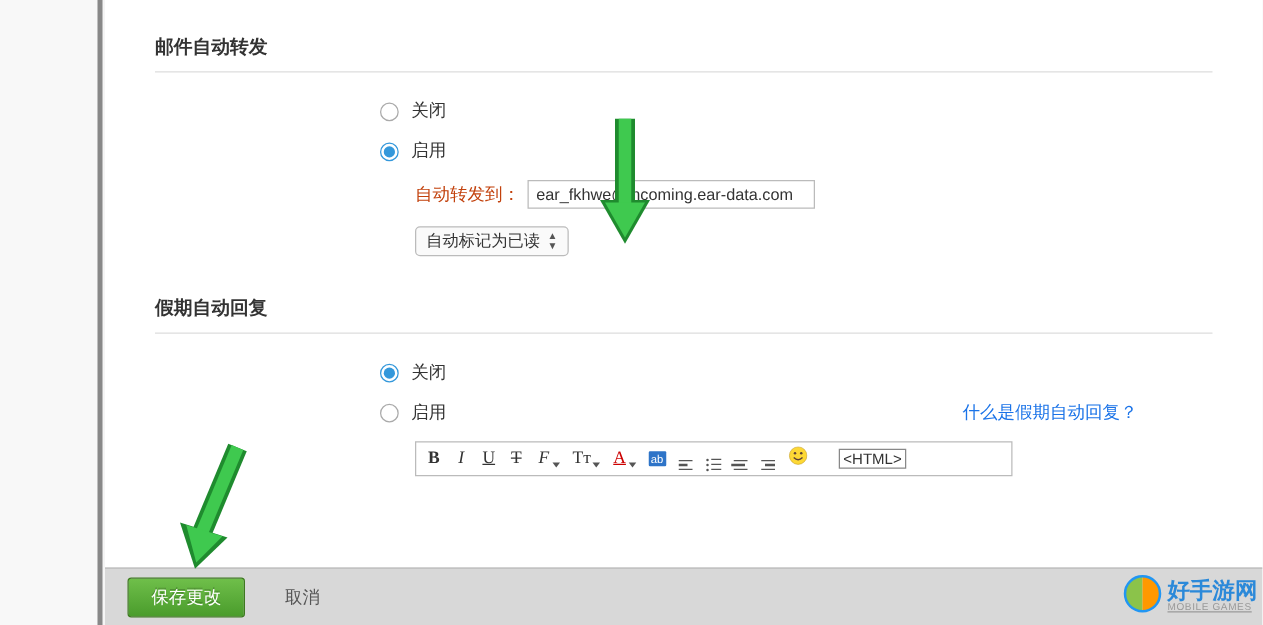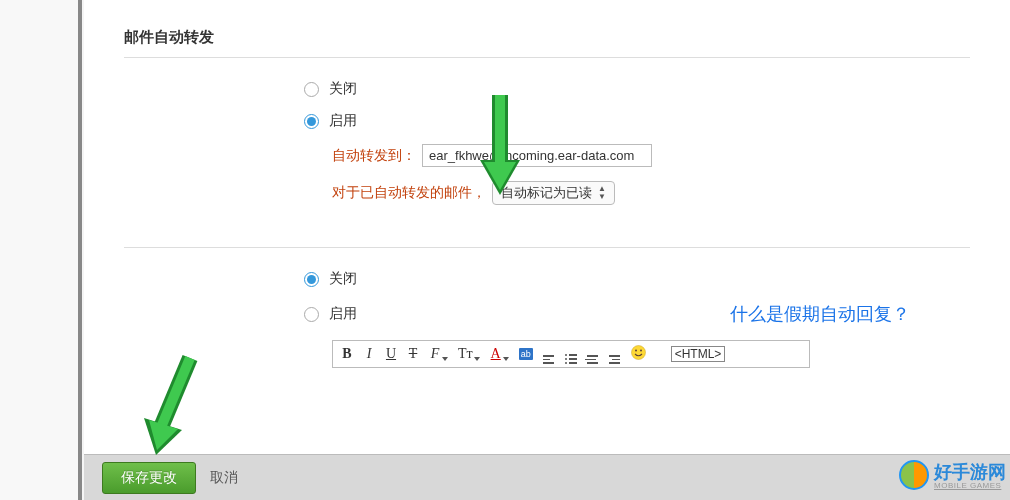--- a/index.html
+++ b/index.html
@@ -12,32 +12,32 @@
 .radio-row { display: flex; align-items: center; margin-bottom: 14px; }
 .radio { width: 15px; height: 15px; border-radius: 50%; border: 1px solid #aaa; margin-right: 10px; position: relative; background: #fff; }
 .radio.checked { border: 1px solid #3498db; }
 .radio.checked::after { content: ""; position: absolute; width: 9px; height: 9px; border-radius: 50%; background: #3498db; top: 2px; left: 2px; }
 .form-row { display: flex; align-items: center; margin-bottom: 14px; margin-left: 28px; }
 .form-label { color: #c2410c; margin-right: 6px; }
 .text-input { border: 1px solid #bbb; padding: 3px 6px; font-size: 13px; background: #fff; width: 230px; color: #333; }
 .select-box { border: 1px solid #bbb; background: #fafafa; padding: 2px 8px; font-size: 13px; display: inline-flex; align-items: center; border-radius: 4px; text-align: right; }
 .select-arrows { margin-left: 6px; font-size: 8px; line-height: 8px; display: flex; flex-direction: column; color: #555; }
 .vacation-row { display: flex; align-items: center; justify-content: space-between; margin-bottom: 14px; }
-.link { color: #1a73e8; text-decoration: none; font-size: 18px; }
+.link { color: #1a73e8; text-decoration: none; font-size: 14px; }
 .toolbar { border: 1px solid #bbb; background: #fff; display: flex; align-items: center; padding: 3px 8px; gap: 10px; margin-left: 28px; margin-top: 4px; width: 478px; font-family: "Times New Roman", serif; }
 .tb-btn { font-size: 14px; color: #333; cursor: pointer; min-width: 12px; text-align: center; }
 .tb-bold { font-weight: bold; }
 .tb-italic { font-style: italic; font-family: serif; }
 .tb-underline { text-decoration: underline; }
 .tb-red { color: #c00; }
 .tb-abc { background: #2e74c8; color: #fff; font-size: 9px; padding: 1px 2px; border-radius: 1px; font-family: Arial; }
 .tb-smile { color: #f5c518; font-size: 15px; }
 .tb-html { border: 1px solid #888; padding: 0 3px; font-size: 12px; font-family: Arial; margin-left: 15px; }
 .footer { position: absolute; left: 84px; right: 0; bottom: 0; height: 46px; background: #d8d8d8; border-top: 1px solid #bbb; display: flex; align-items: center; padding-left: 18px; }
-.save-btn { background: linear-gradient(#6fbf4a, #4a9c2c); border: 1px solid #3d7a1f; color: #fff; padding: 6px 18px; font-size: 14px; border-radius: 3px; margin-right: 14px; text-shadow: 0 -1px 0 rgba(0,0,0,0.2); }
+.save-btn { background: linear-gradient(#6fbf4a, #4a9c2c); border: 1px solid #3d7a1f; color: #fff; padding: 6px 18px; font-size: 14px; border-radius: 3px; margin-right: 32px; text-shadow: 0 -1px 0 rgba(0,0,0,0.2); }
 .cancel { color: #555; font-size: 14px; }
 .left-edge { position: absolute; left: 78px; top: 0; bottom: 0; width: 4px; background: #888; }
 .left-strip { position: absolute; left: 0; top: 0; bottom: 0; width: 78px; background: #f8f8f8; }
 .arrow { position: absolute; pointer-events: none; }
 .logo-area { position: absolute; right: 4px; bottom: 6px; display: flex; align-items: center; }
 .logo-icon { display: inline-block; margin-right: 4px; }
 .logo-text-top { font-size: 18px; font-weight: bold; color: #2b89d9; line-height: 18px; }
 .logo-text-bottom { font-size: 8px; color: #999; letter-spacing: 0.5px; text-decoration: underline; }
 .tb-line-icon { display: inline-flex; flex-direction: column; gap: 2px; }
 .tb-line { width: 11px; height: 1.5px; background: #555; }
@@ -66,33 +66,33 @@
       </div>
       <div class="radio-row">
         <span class="radio checked"></span>
         <span>启用</span>
       </div>
       <div class="form-row">
         <span class="form-label">自动转发到：</span>
         <input class="text-input" value="ear_fkhwe@incoming.ear-data.com" style="">
       </div>
       <div class="form-row">
-        <span class="form-label">对于已自动转发的邮件，</span>
         <span class="select-box">
           <span>自动标记为已读</span>
           <span class="select-arrows">
               <span>▲</span>
               <span>▼</span>
             </span>
         </span>
       </div>
     </div>
   </div>
 
   <div class="section" style="padding-top:8px;">
+    <div class="section-title">假期自动回复</div>
     <div class="section-divider"></div>
     <div class="section-content">
       <div class="vacation-row">
         <div style="display:flex;align-items:center;">
           <span class="radio checked"></span>
           <span>关闭</span>
         </div>
       </div>
       <div class="vacation-row">
         <div style="display:flex;align-items:center;">

